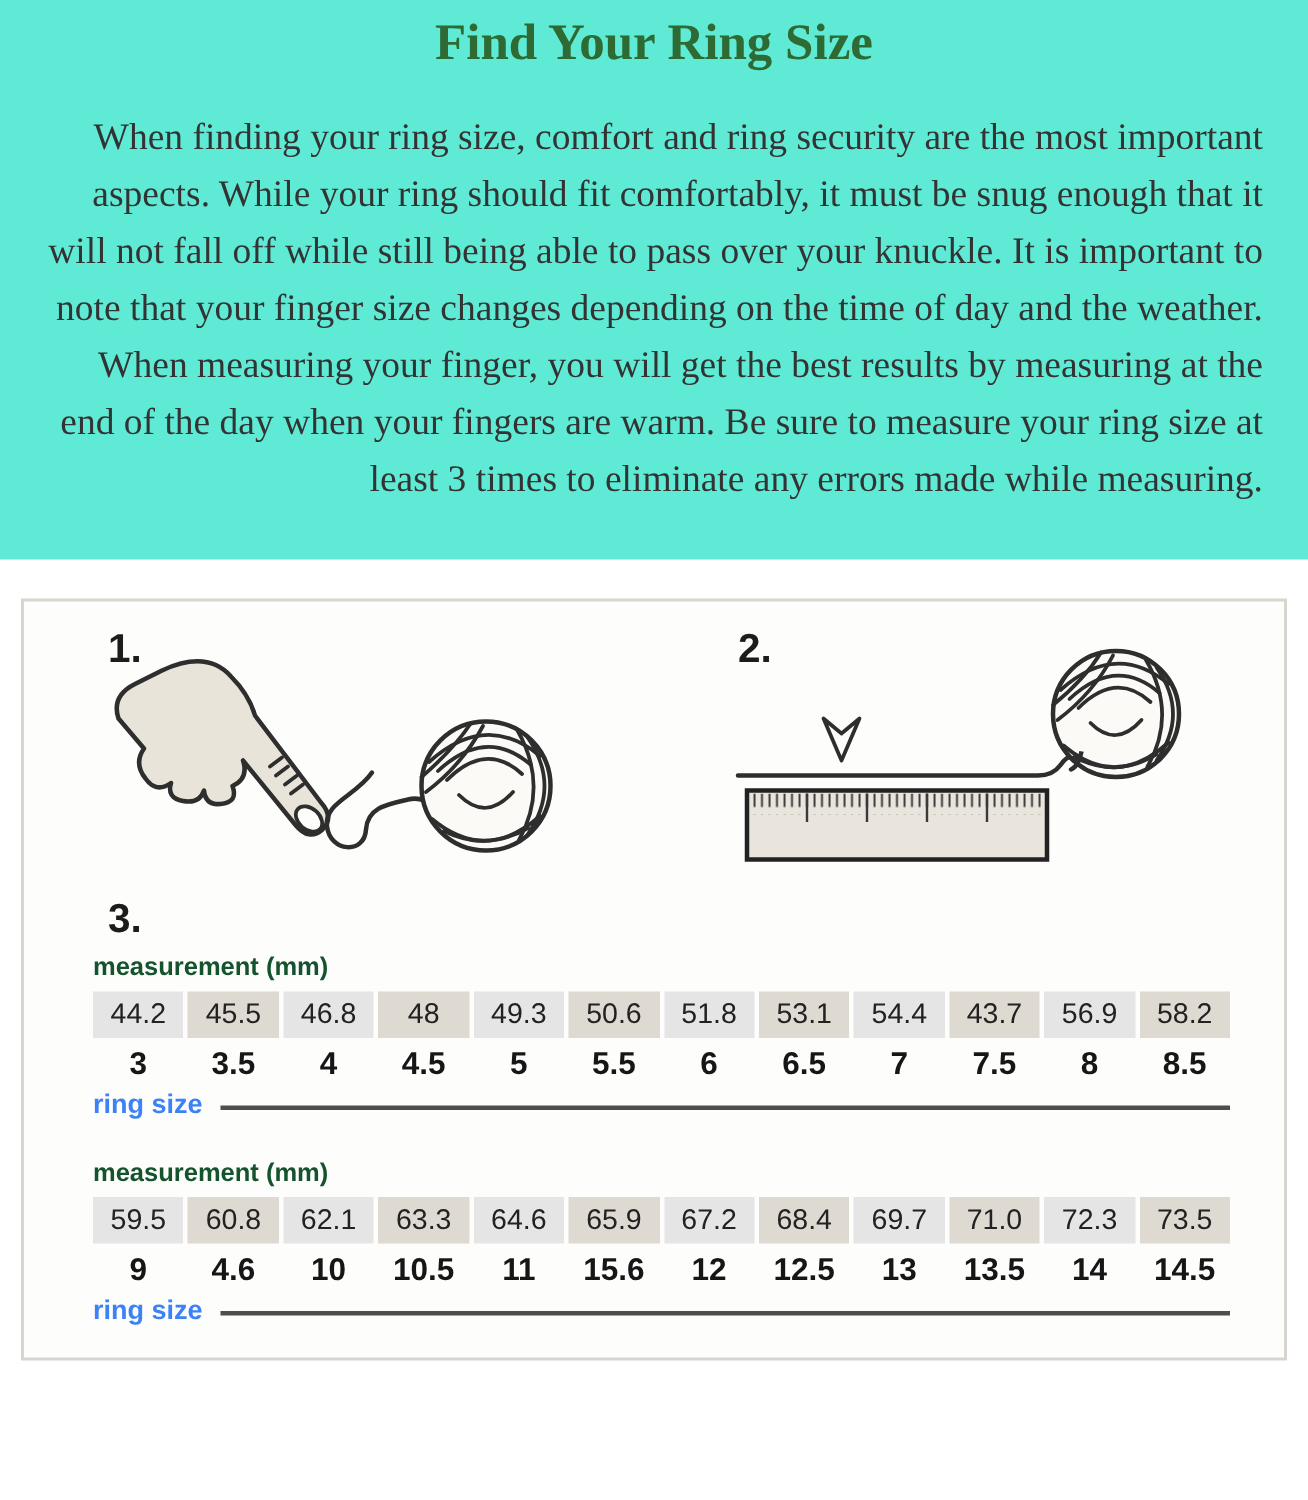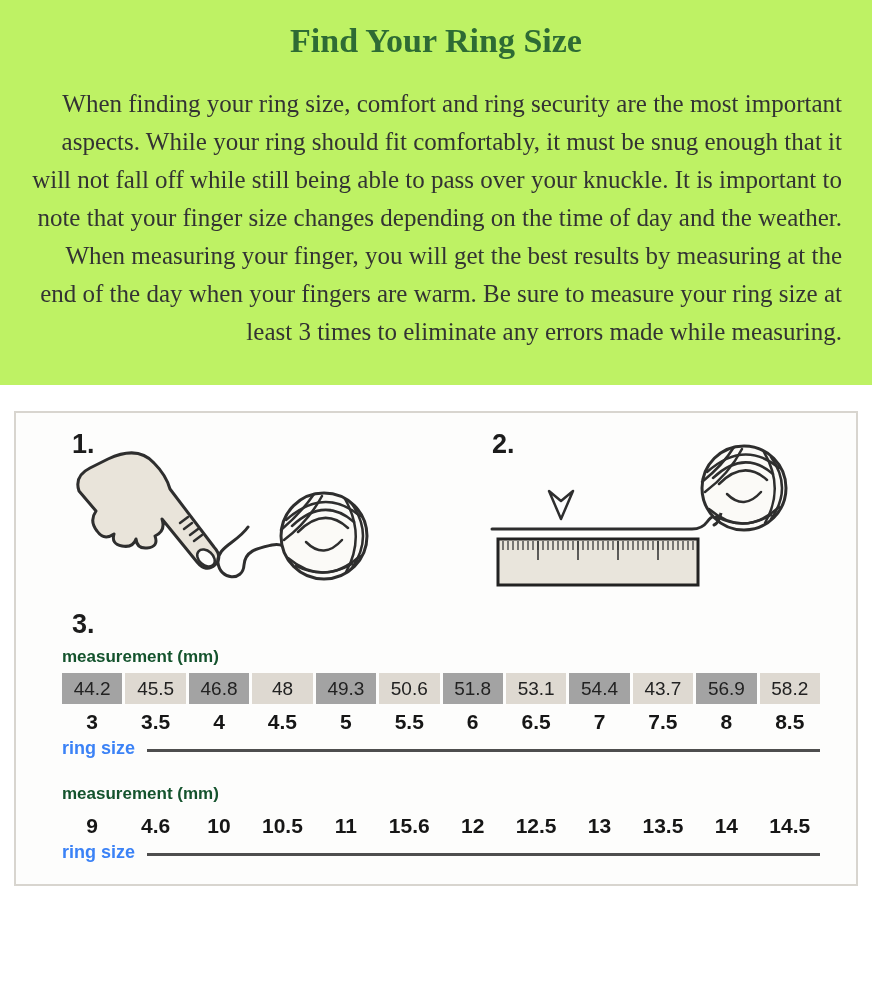--- a/index.html
+++ b/index.html
@@ -5,22 +5,22 @@
   * { box-sizing: border-box; }
   html, body { margin: 0; padding: 0; }
   body {
     width: 872px; height: 1000px;
     background: #ffffff;
     font-family: "Liberation Sans", sans-serif;
     overflow: hidden;
   }
   
   .hero {
-    background: #bef264;
-    padding: 16px 26px 34px;
+    background: #5eead4;
+    padding: 4px 26px 34px;
   }
   .page-title {
     font-family: "Liberation Serif", serif;
     font-weight: 700;
     font-size: 34px;
     line-height: 1.25;
     color: #2e6b34;
     text-align: center;
     margin: 4px 0 22px;
   }
@@ -61,21 +61,21 @@
   }
   .meas-row, .size-row {
     display: grid;
     grid-template-columns: repeat(12, 1fr);
     gap: 3px;
   }
   .meas-cell {
     height: 31px; line-height: 31px;
     text-align: center;
     font-size: 19px; color: #222222;
-    background: #a3a3a3;
+    background: #e5e5e5;
   }
   .meas-cell:nth-child(even) { background: #ded9d1; }
   .size-row { margin-top: 2px; }
   .size-cell {
     height: 32px; line-height: 32px;
     text-align: center;
     font-weight: 700; font-size: 21px; color: #161616;
   }
   .rs-line { display: flex; align-items: center; height: 22px; }
   .rs-label {
@@ -202,20 +202,34 @@
         <div class="size-cell">8.5</div>
       </div>
     <div class="rs-line">
       <span class="rs-label">ring size</span>
       <span class="rs-rule"></span>
     </div>
   </div>
 
   <div class="tbl">
     <div class="tbl-label">measurement (mm)</div>
+    <div class="meas-row">
+        <div class="meas-cell">59.5</div>
+        <div class="meas-cell">60.8</div>
+        <div class="meas-cell">62.1</div>
+        <div class="meas-cell">63.3</div>
+        <div class="meas-cell">64.6</div>
+        <div class="meas-cell">65.9</div>
+        <div class="meas-cell">67.2</div>
+        <div class="meas-cell">68.4</div>
+        <div class="meas-cell">69.7</div>
+        <div class="meas-cell">71.0</div>
+        <div class="meas-cell">72.3</div>
+        <div class="meas-cell">73.5</div>
+      </div>
     <div class="size-row">
         <div class="size-cell">9</div>
         <div class="size-cell">4.6</div>
         <div class="size-cell">10</div>
         <div class="size-cell">10.5</div>
         <div class="size-cell">11</div>
         <div class="size-cell">15.6</div>
         <div class="size-cell">12</div>
         <div class="size-cell">12.5</div>
         <div class="size-cell">13</div>

